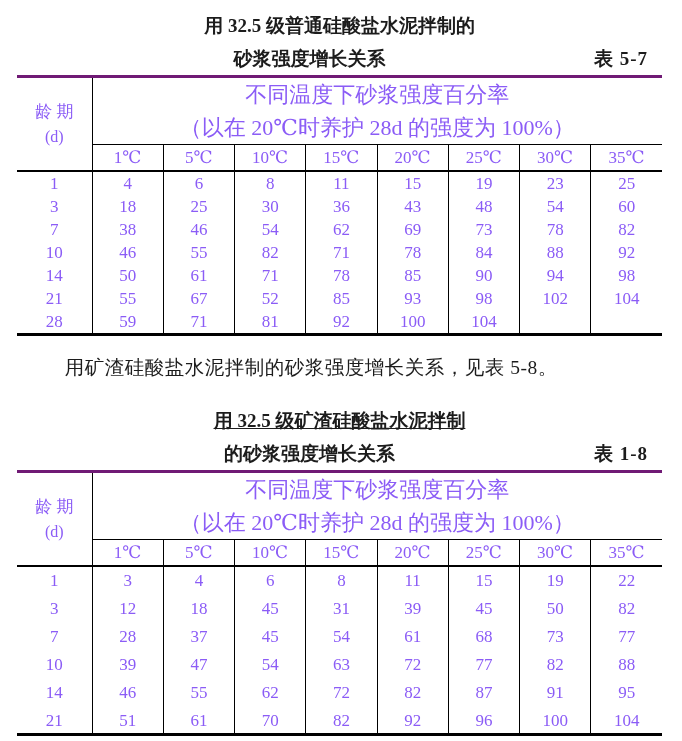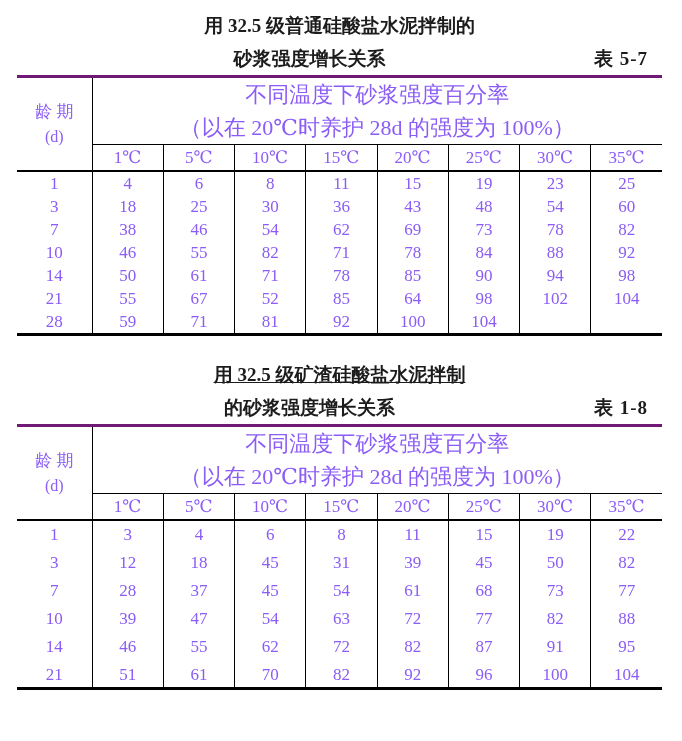--- a/index.html
+++ b/index.html
@@ -224,39 +224,40 @@
           <td>90</td>
           <td>94</td>
           <td>98</td>
         </tr>
         <tr>
           <td>21</td>
           <td>55</td>
           <td>67</td>
           <td>52</td>
           <td>85</td>
-          <td>64</td>
+          <td>93</td>
           <td>98</td>
           <td>102</td>
           <td>104</td>
         </tr>
         <tr>
           <td>28</td>
           <td>59</td>
           <td>71</td>
           <td>81</td>
           <td>92</td>
           <td>100</td>
           <td>104</td>
           <td></td>
           <td></td>
         </tr>
       </tbody>
   </table>
 
+  <p class="body-paragraph">用矿渣硅酸盐水泥拌制的砂浆强度增长关系，见表 5-8。</p>
 
   <div class="tbl-title title-mid">
     <div>用 32.5 级矿渣硅酸盐水泥拌制</div>
     <div class="line2-wrap">
       <span class="line2">的砂浆强度增长关系</span>
       <span class="tbl-label">表 1-8</span>
     </div>
   </div>
 
   <div class="t2-wrap">

